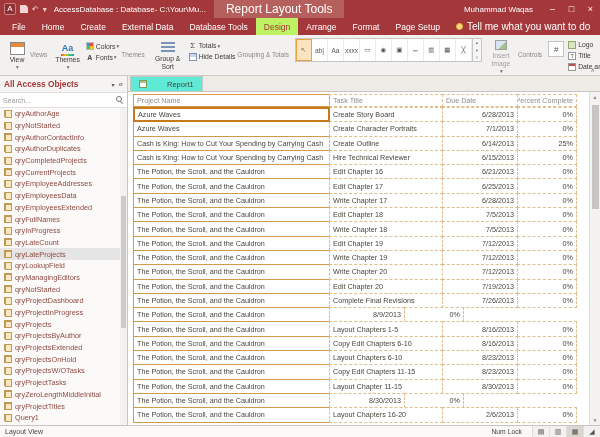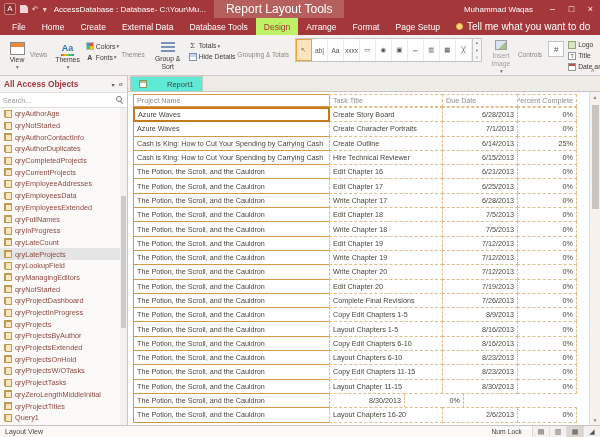--- a/index.html
+++ b/index.html
@@ -518,21 +518,20 @@
               <div class="tcell c3">0%</div>
             </div>
             <div class="trow">
               <div class="tcell c0">The Potion, the Scroll, and the Cauldron</div>
               <div class="tcell c1">Complete Final Revisions</div>
               <div class="tcell c2">7/26/2013</div>
               <div class="tcell c3">0%</div>
             </div>
             <div class="trow">
               <div class="tcell c0">The Potion, the Scroll, and the Cauldron</div>
-              <div class="tcell c1">Copy Edit Chapters 1-5</div>
               <div class="tcell c2">8/9/2013</div>
               <div class="tcell c3">0%</div>
             </div>
             <div class="trow">
               <div class="tcell c0">The Potion, the Scroll, and the Cauldron</div>
               <div class="tcell c1">Layout Chapters 1-5</div>
               <div class="tcell c2">8/16/2013</div>
               <div class="tcell c3">0%</div>
             </div>
             <div class="trow">

